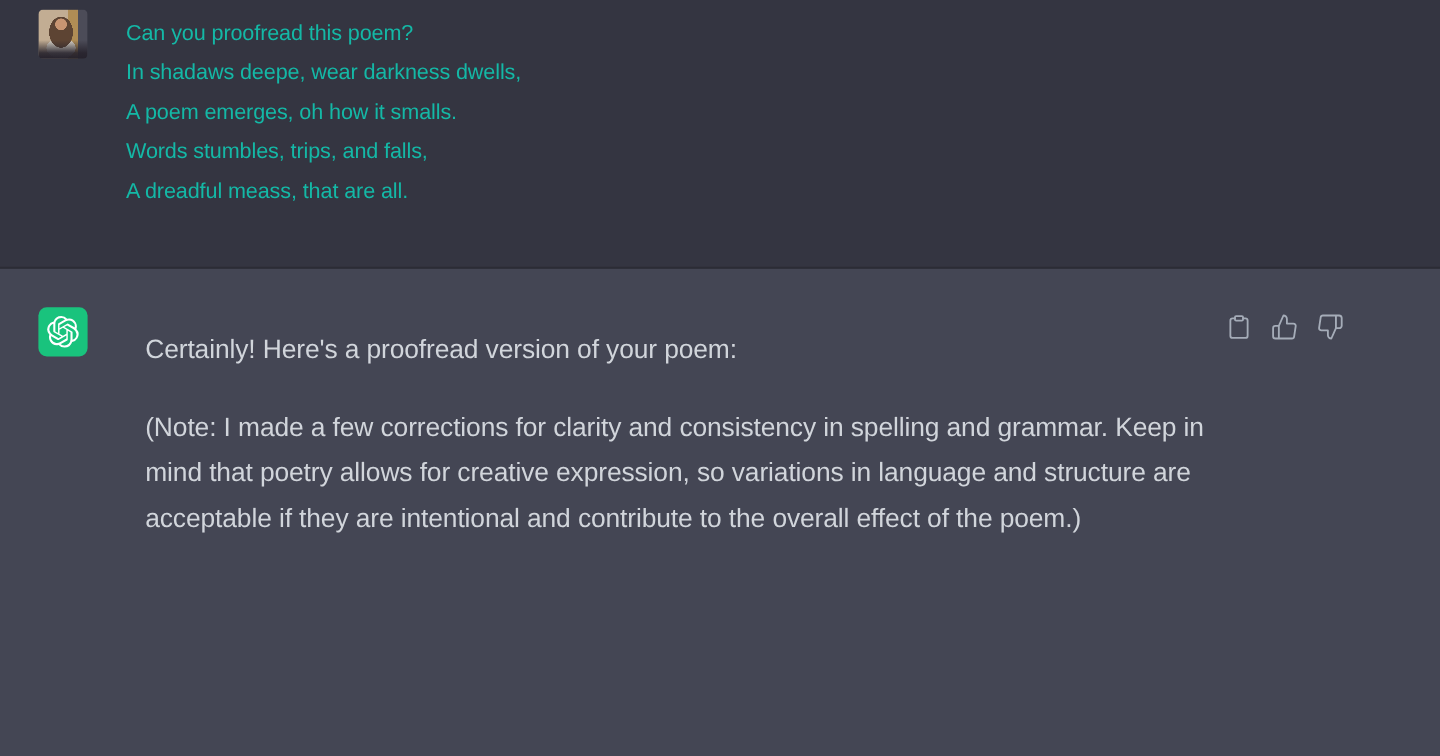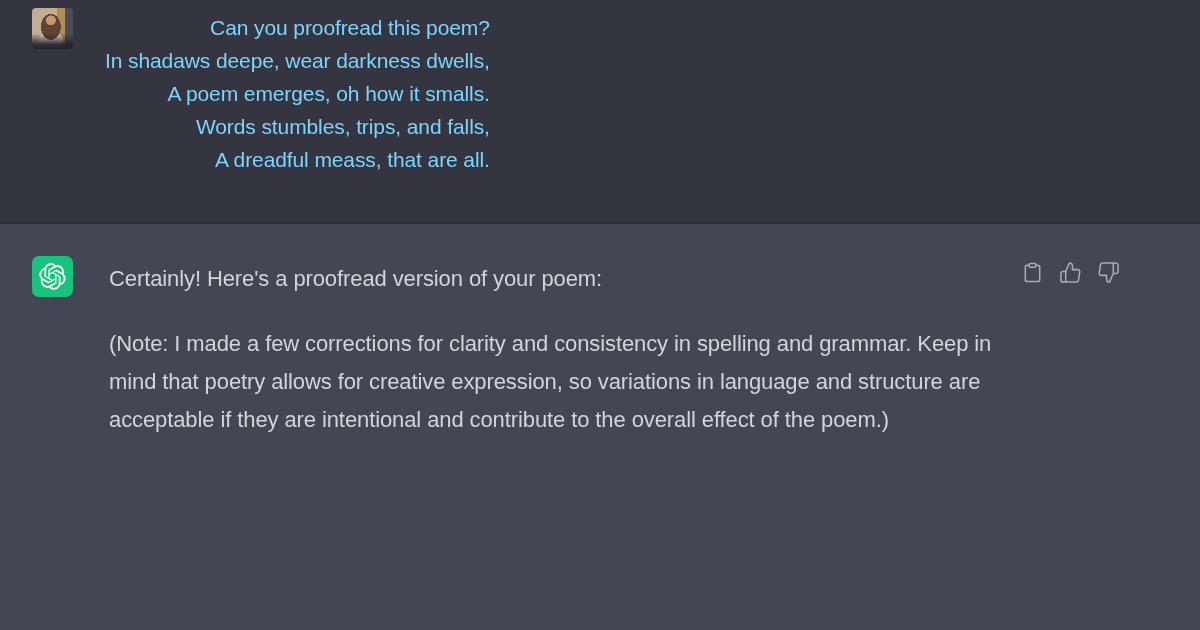--- a/index.html
+++ b/index.html
@@ -54,35 +54,34 @@
     display: flex;
     align-items: center;
     justify-content: center;
   }
   .gpt-avatar svg {
     width: 27px;
     height: 27px;
   }
   .user-text {
     padding-top: 3px;
-    font-size: 21px;
+    font-size: 18px;
     line-height: 33px;
-    color: #7dd3fc;
+    color: #14b8a6;
     white-space: pre-line;
-    text-align: right;
   }
   .assistant-content {
     flex: 1;
     min-width: 0;
     font-size: 22px;
     line-height: 38px;
     color: #d1d5db;
   }
   .assistant-content p {
-    margin: 4px;
+    margin: 16px;
     white-space: pre-line;
   }
   .assistant-content p + p {
     margin-top: 27px;
   }
   .action-bar {
     position: absolute;
     top: 36px;
     right: 80px;
     display: flex;

